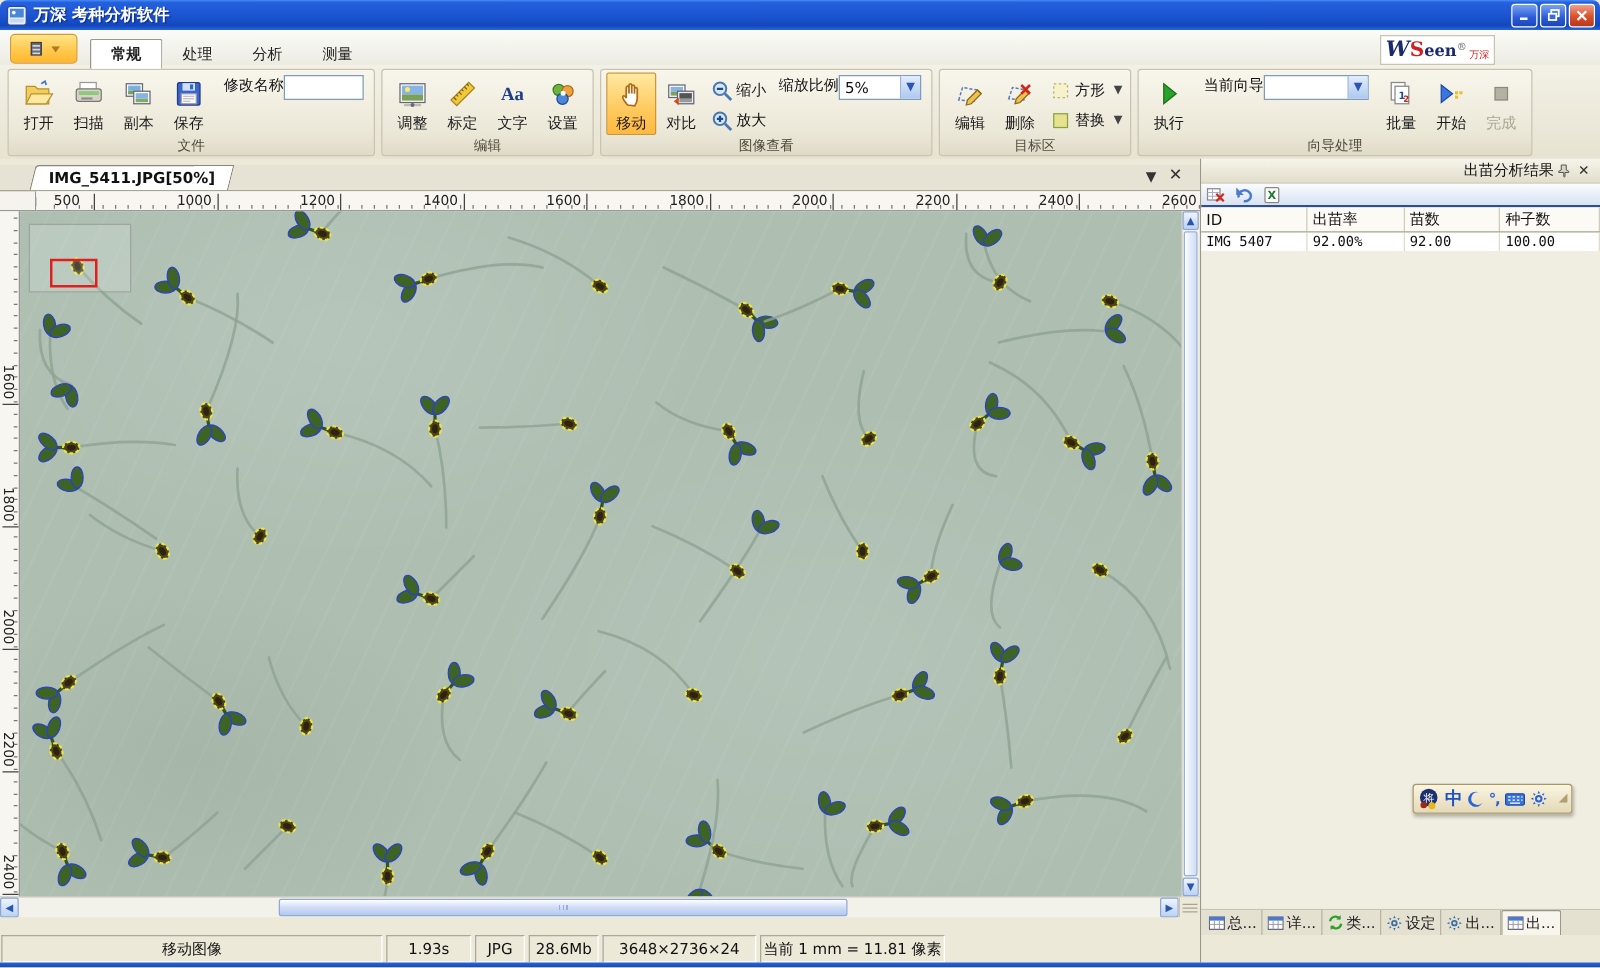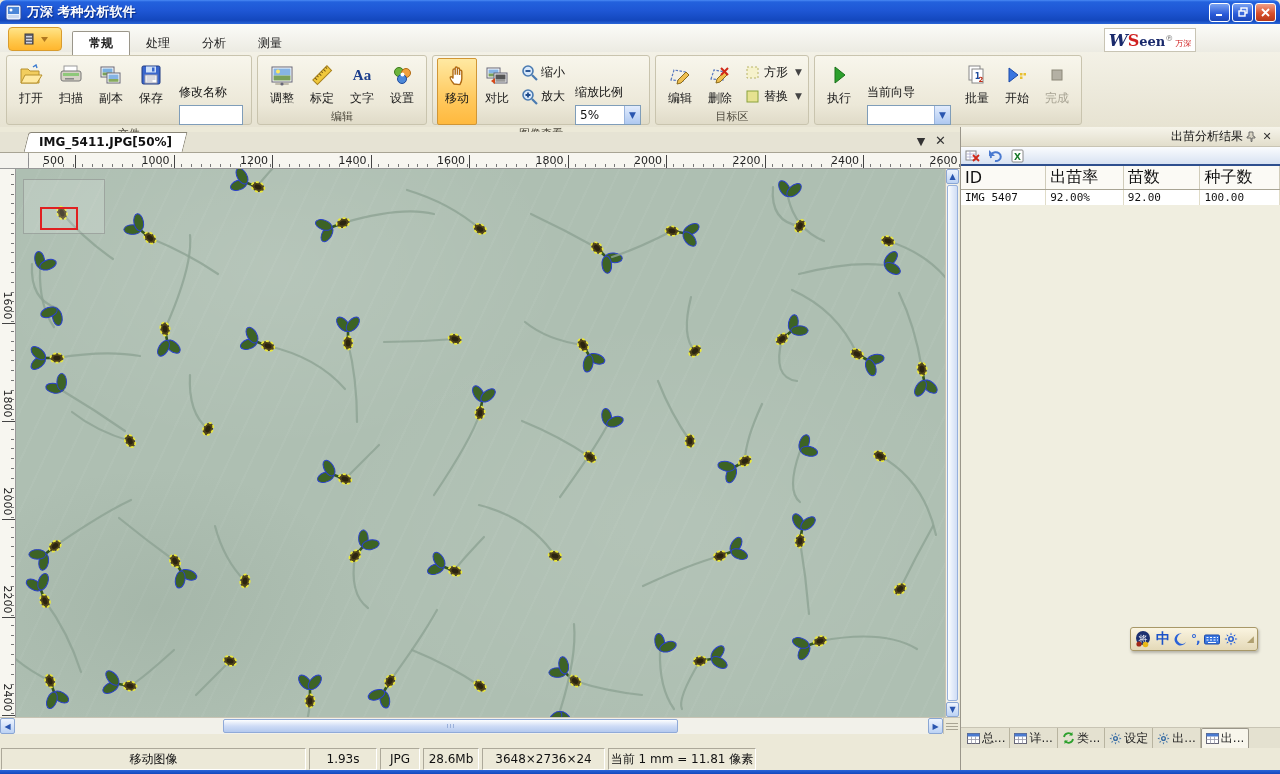--- a/index.html
+++ b/index.html
@@ -31,21 +31,21 @@
   .rbtn { width:40px; display:flex; flex-direction:column; align-items:center; justify-content:flex-start; padding-top:3px; gap:2px; border:1px solid transparent; border-radius:2px; }
   .rbtn .ricon { width:26px; height:26px; display:flex; align-items:center; justify-content:center; }
   .rbtn .rlabel { font-size:12px; color:#1a1a1a; white-space:nowrap; }
   .rbtn.active { background:linear-gradient(180deg,#ffe9a2,#ffc95e 60%,#ffb93e); border-color:#d09636; }
   .rbtn.disabled .rlabel { color:#a8a494; }
   .smallcol { display:flex; flex-direction:column; justify-content:flex-start; padding-top:4px; gap:4px; }
   .sbtn { display:flex; align-items:center; gap:3px; height:20px; padding:0 2px; }
   .sbtn .sicon { width:17px; height:17px; display:flex; align-items:center; justify-content:center; }
   .sbtn .slabel { font-size:12px; }
   .dropmark { font-size:9px; color:#444; margin-left:4px; }
-  .fieldcol { display:flex; flex-direction:column; padding:2px 4px 0 6px;margin-top:24px; }
+  .fieldcol { display:flex; flex-direction:row; padding:2px 4px 0 6px; }
   .fieldcol .flabel { font-size:12px; margin-bottom:4px; }
   .xpinput { width:64px; height:20px; border:1px solid #7f9db9; background:#fff; font-size:12px; padding:1px 3px; }
   .xpselect { height:20px; border:1px solid #7f9db9; background:#fff; display:flex; align-items:center; }
   .xpselect .selval { flex:1 1 auto; padding:0 4px; font-size:12px; }
   .xpselect .selbtn { width:16px; height:18px; background:linear-gradient(180deg,#e2ecfd,#aec8f0); border-left:1px solid #9ab4dc; display:flex; align-items:center; justify-content:center; color:#2a56b0; font-size:9px; }
 
   
   .workarea { flex:1 1 auto; display:flex; }
   .docarea { width:960px; display:flex; flex-direction:column; padding-top:5px; }
   .doctabs { height:21px; background:#e6e3d4; border-bottom:1px solid #a8a494; display:flex; align-items:flex-end; padding-left:26px; position:relative; }
@@ -93,21 +93,21 @@
   .sseg { border:1px solid; border-color:#aca899 #fff #fff #aca899; display:flex; align-items:center; justify-content:center; font-size:12px; color:#111; background:#ece9d8; white-space:nowrap; }
 
   
   .rpanel { width:320px; border-left:1px solid #9a968a; background:#f0eee0; display:flex; flex-direction:column; }
   .rp-head { height:20px; background:linear-gradient(180deg,#f6f4ea,#e2decc); border-bottom:1px solid #c8c4b4; display:flex; align-items:center; padding:0 5px;text-align:right; }
   .rp-head .rtitle { flex:1 1 auto; font-size:12px; color:#111; }
   .rp-head .hbtn { width:16px; height:15px; display:flex; align-items:center; justify-content:center; color:#333; font-size:11px; }
   .rp-toolbar { height:19px; background:linear-gradient(180deg,#fafcfe,#d8e2f2); display:flex; align-items:center; gap:6px; padding:0 4px; border-bottom:2px solid #2e4f8e; }
   .rp-toolbar .ticon { width:16px; height:15px; display:flex; align-items:center; justify-content:center; }
   .rtable { width:100%; border-collapse:collapse; font-family:"DejaVu Sans Mono","Liberation Mono",monospace; font-size:11px; background:#fff; }
-  .rtable th { font-weight:normal; text-align:left; background:#fbfaf5; border-right:1px solid #d0ccba; border-bottom:1px solid #a8a494; padding:1px 4px; height:16px; font-family:"DejaVu Sans","Liberation Sans",sans-serif; font-size:16px; }
+  .rtable th { font-weight:normal; text-align:left; background:#fbfaf5; border-right:1px solid #d0ccba; border-bottom:1px solid #a8a494; padding:1px 4px; height:16px; font-family:"DejaVu Sans","Liberation Sans",sans-serif; font-size:12px; }
   .rtable td { border-right:1px solid #e0dcc8; padding:0 4px; height:15px; white-space:nowrap; }
   .rtable tr.sel td { background:#2f62c6; color:#fff; border-right-color:#4a78d4; }
   .rp-fill { flex:1 1 auto; position:relative; background:#f0eee0; }
 
   .imebar { position:absolute; right:22px; bottom:76px; width:128px; height:24px; background:linear-gradient(180deg,#faf4e0,#e4d9b8); border:1px solid #a89868; border-radius:3px; box-shadow:1px 2px 3px rgba(0,0,0,0.25); display:flex; align-items:center; gap:4px; padding:0 3px; }
   .imebar .iitem { display:flex; align-items:center; justify-content:center; height:20px; }
   .ime-zh { color:#1b52c8; font-weight:bold; font-size:14px; }
   .ime-punct { color:#2a62d8; font-weight:bold; font-size:12px; letter-spacing:-1px; }
   .ime-notch { margin-left:auto; color:#b0a070; font-size:9px; }
 
@@ -436,20 +436,21 @@
             <span class="rbtn disabled">
               <span class="ricon">
                 <svg width="18" height="18" viewBox="0 0 18 18">
                   <rect x="4" y="4" width="10" height="10" fill="#b4b0a4" stroke="#8c8878"></rect>
                 </svg>
               </span>
               <span class="rlabel">完成</span>
             </span>
           </span>
       </div>
+      <div class="glabel">向导处理</div>
     </div>
   </div>
 
   <div class="workarea">
     <div class="docarea">
       <div class="doctabs">
         <span class="doctab"><span>IMG_5411.JPG[50%]</span></span>
         <span class="doctab-ctrl">
           <span>▼</span>
           <span style="font-size:13px; line-height:11px;">✕</span>

